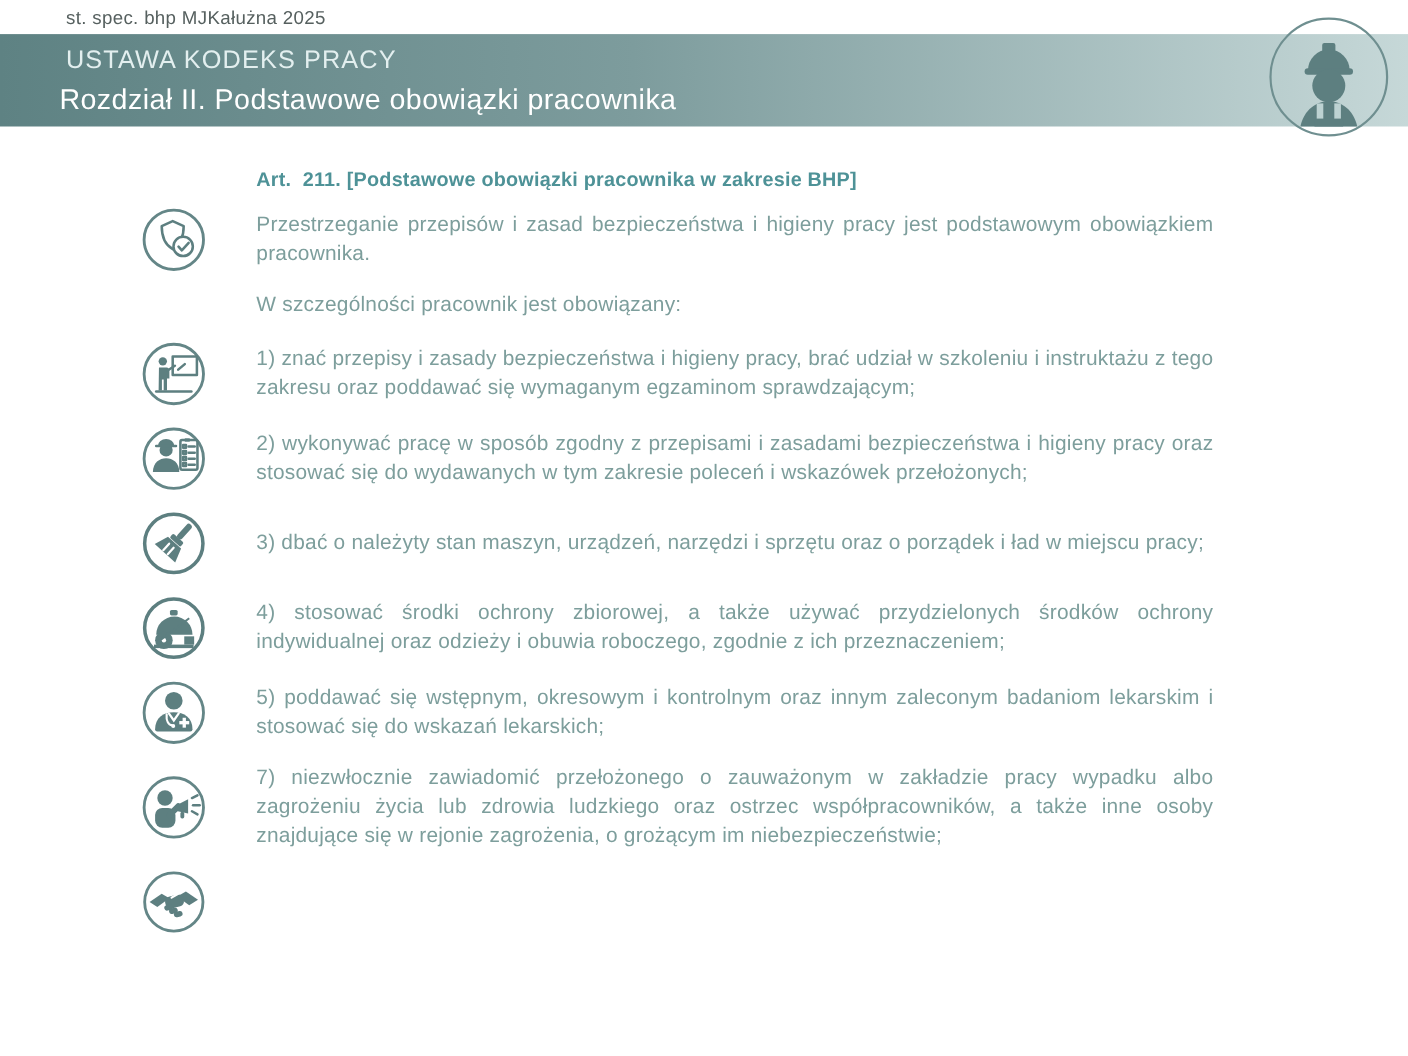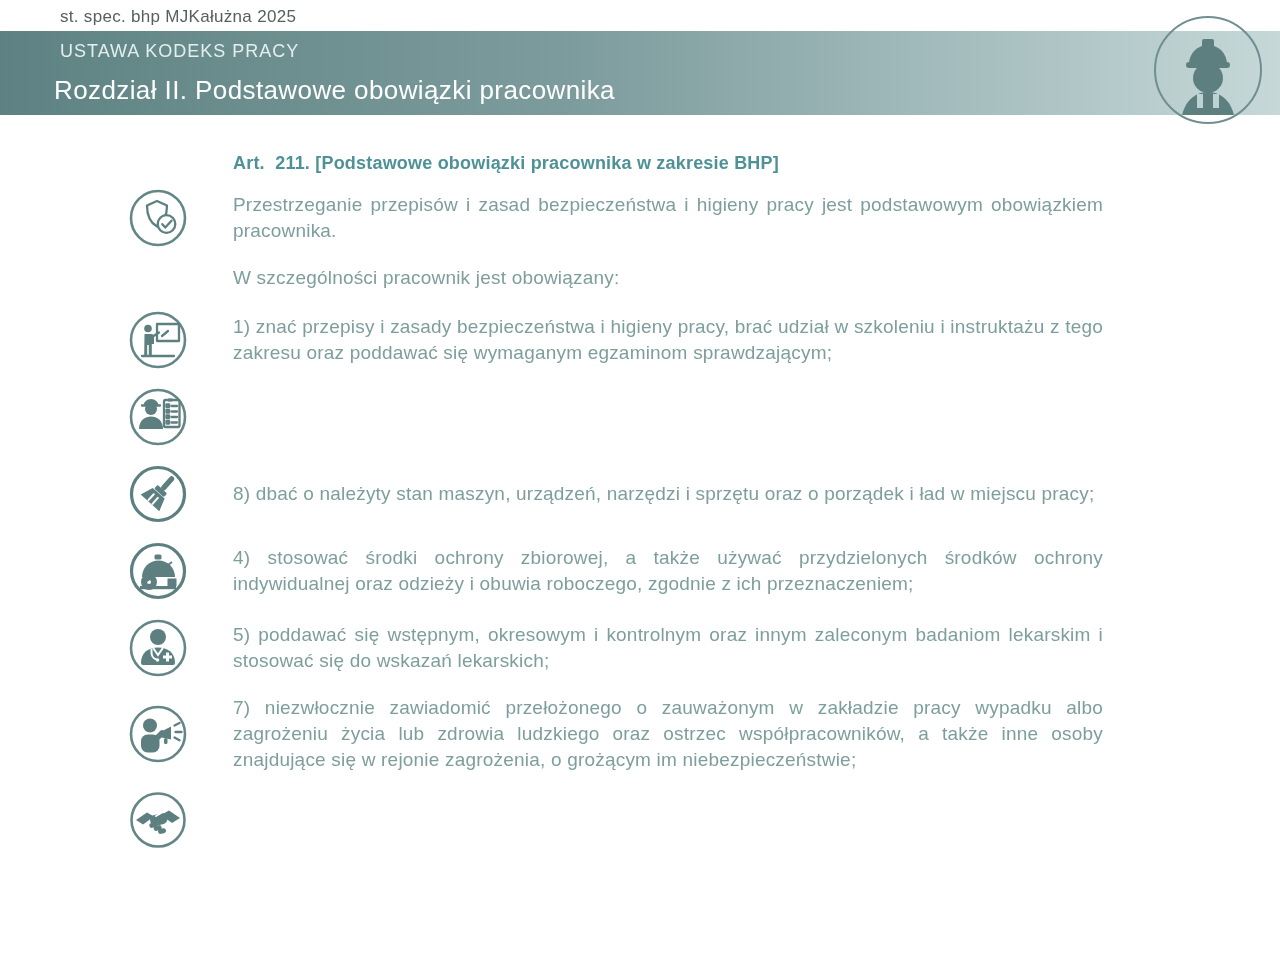--- a/index.html
+++ b/index.html
@@ -7,21 +7,21 @@
               font-family:"Liberation Sans", sans-serif; }
   .page { position:relative; width:1280px; height:960px; background:#ffffff;padding-left:24px; }
 
   
   .watermark { position:absolute; top:7px; left:60px; font-size:17px; color:#56605f; letter-spacing:.3px; }
 
   
   .banner { position:absolute; top:31px; left:0; width:1280px; height:84px;
             background:linear-gradient(to right,#5e8283 0%, #7d9c9d 45%, #c6d8d8 100%);
             overflow:hidden; }
-  .banner-title { position:absolute; top:10px; left:60px; font-size:18px; font-weight:400;
+  .banner-title { position:absolute; top:10px; left:60px; font-size:23px; font-weight:400;
                   color:#e3efef; letter-spacing:1px; }
   .banner-subtitle { position:absolute; top:44px; left:54px; font-size:26px; font-weight:400;
                      color:#ffffff; letter-spacing:.4px; }
   .worker-silhouette { position:absolute; left:1153px; top:-15px; width:110px; height:110px; }
   .worker-ring { position:absolute; left:1154px; top:16px; width:108px; height:108px;
                  border:2px solid #6f8f90; border-radius:50%; z-index:5; }
 
   
   .content { position:absolute; top:153px; left:0; width:1120px; }
   .row { display:flex; align-items:center; margin-bottom:17px; }
@@ -118,35 +118,36 @@
               <path d="M43.5,19 h5.5"></path>
             <rect x="38.5" y="23" width="2.6" height="2.6"></rect>
               <path d="M43.5,24.5 h5.5"></path>
             <rect x="38.5" y="28.5" width="2.6" height="2.6"></rect>
               <path d="M43.5,30 h5.5"></path>
             <rect x="38.5" y="34" width="2.6" height="2.6"></rect>
               <path d="M43.5,35.5 h5.5"></path>
           </g>
         </svg>
       </div>
+      <div class="text">2) wykonywać pracę w sposób zgodny z przepisami i zasadami bezpieczeństwa i higieny pracy oraz stosować się do wydawanych w tym zakresie poleceń i wskazówek przełożonych;</div>
     </div>
 
     <div class="row">
       <div class="icon-cell">
         <svg class="icon" viewBox="0 0 60 60">
           <circle cx="30" cy="30" r="26.5" class="ringbold"></circle>
           <g transform="rotate(42 30 30)">
             <rect x="27.3" y="7" width="5.4" height="17" rx="2.5" class="fl"></rect>
             <rect x="23.5" y="23.5" width="13" height="5" rx="1.5" class="fl"></rect>
             <path d="M22,29 h16 l4.5,13 h-25 Z" class="fl"></path>
             <path d="M27,33 v8 M32.5,33 v8" class="wt" stroke-width="1.6"></path>
           </g>
         </svg>
       </div>
-      <div class="text">8) dbać o należyty stan maszyn, urządzeń, narzędzi i sprzętu oraz o porządek i ład w miejscu pracy;</div>
+      <div class="text">3) dbać o należyty stan maszyn, urządzeń, narzędzi i sprzętu oraz o porządek i ład w miejscu pracy;</div>
     </div>
 
     <div class="row">
       <div class="icon-cell">
         <svg class="icon" viewBox="0 0 60 60">
           <circle cx="30" cy="30" r="26.5" class="ringbold"></circle>
           <rect x="26.5" y="13.5" width="7" height="5" rx="1.5" class="fl"></rect>
           <path d="M14,36 a16.5,16.5 0 0 1 33,0 Z" class="fl"></path>
           <g class="fl">
             <circle cx="21" cy="41" r="8"></circle>

